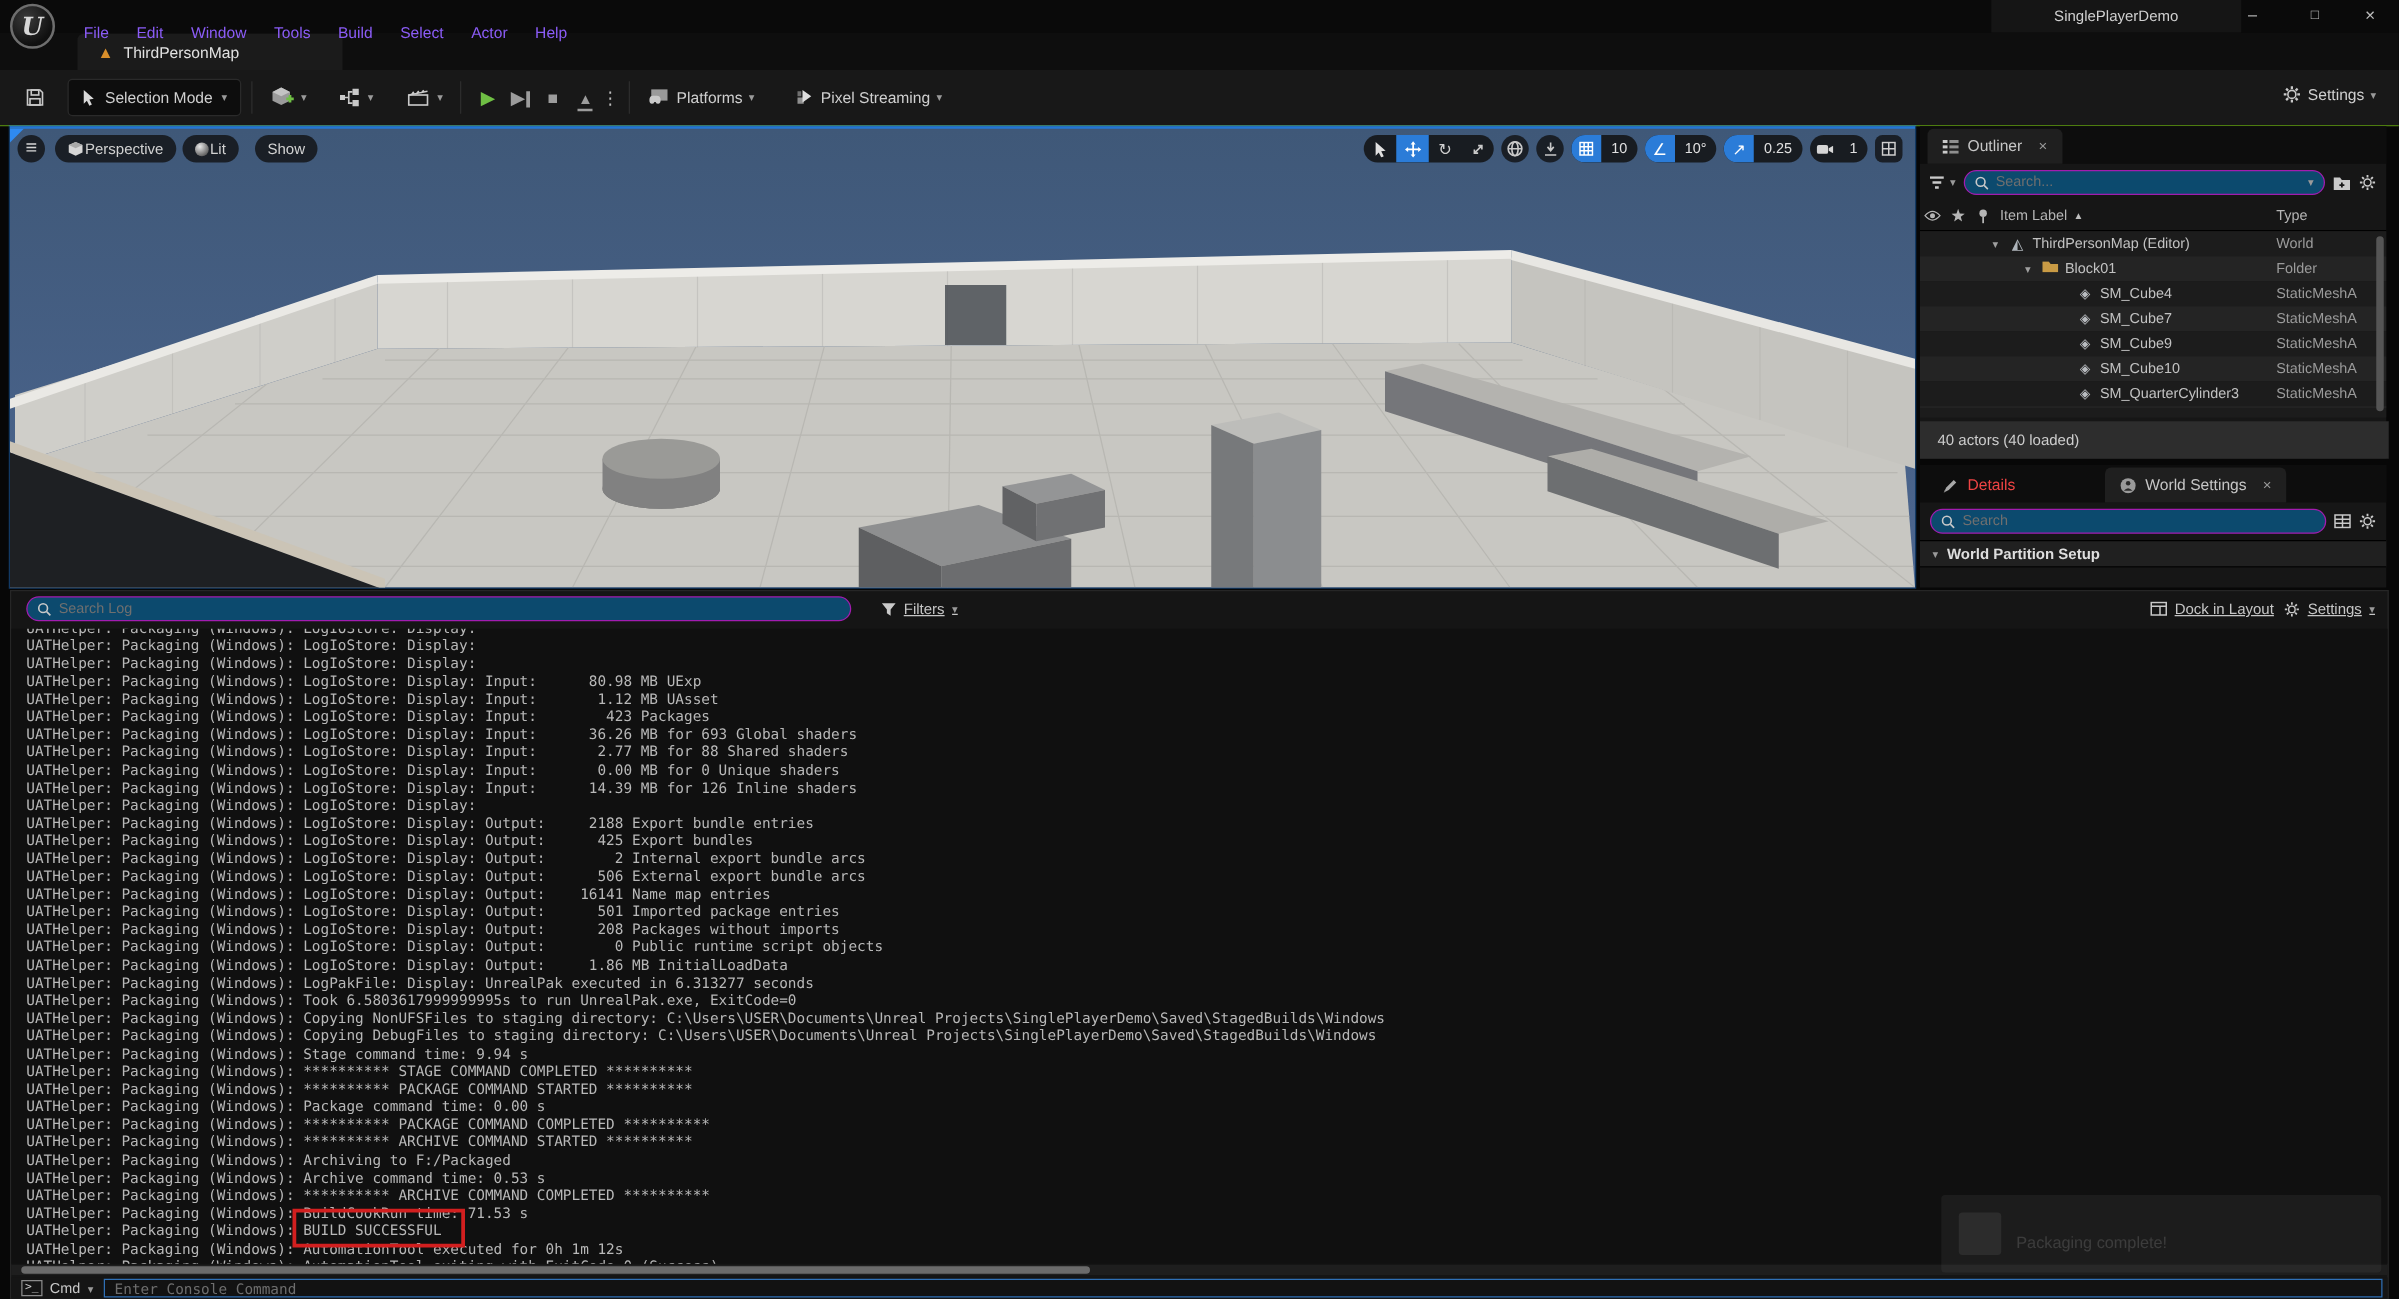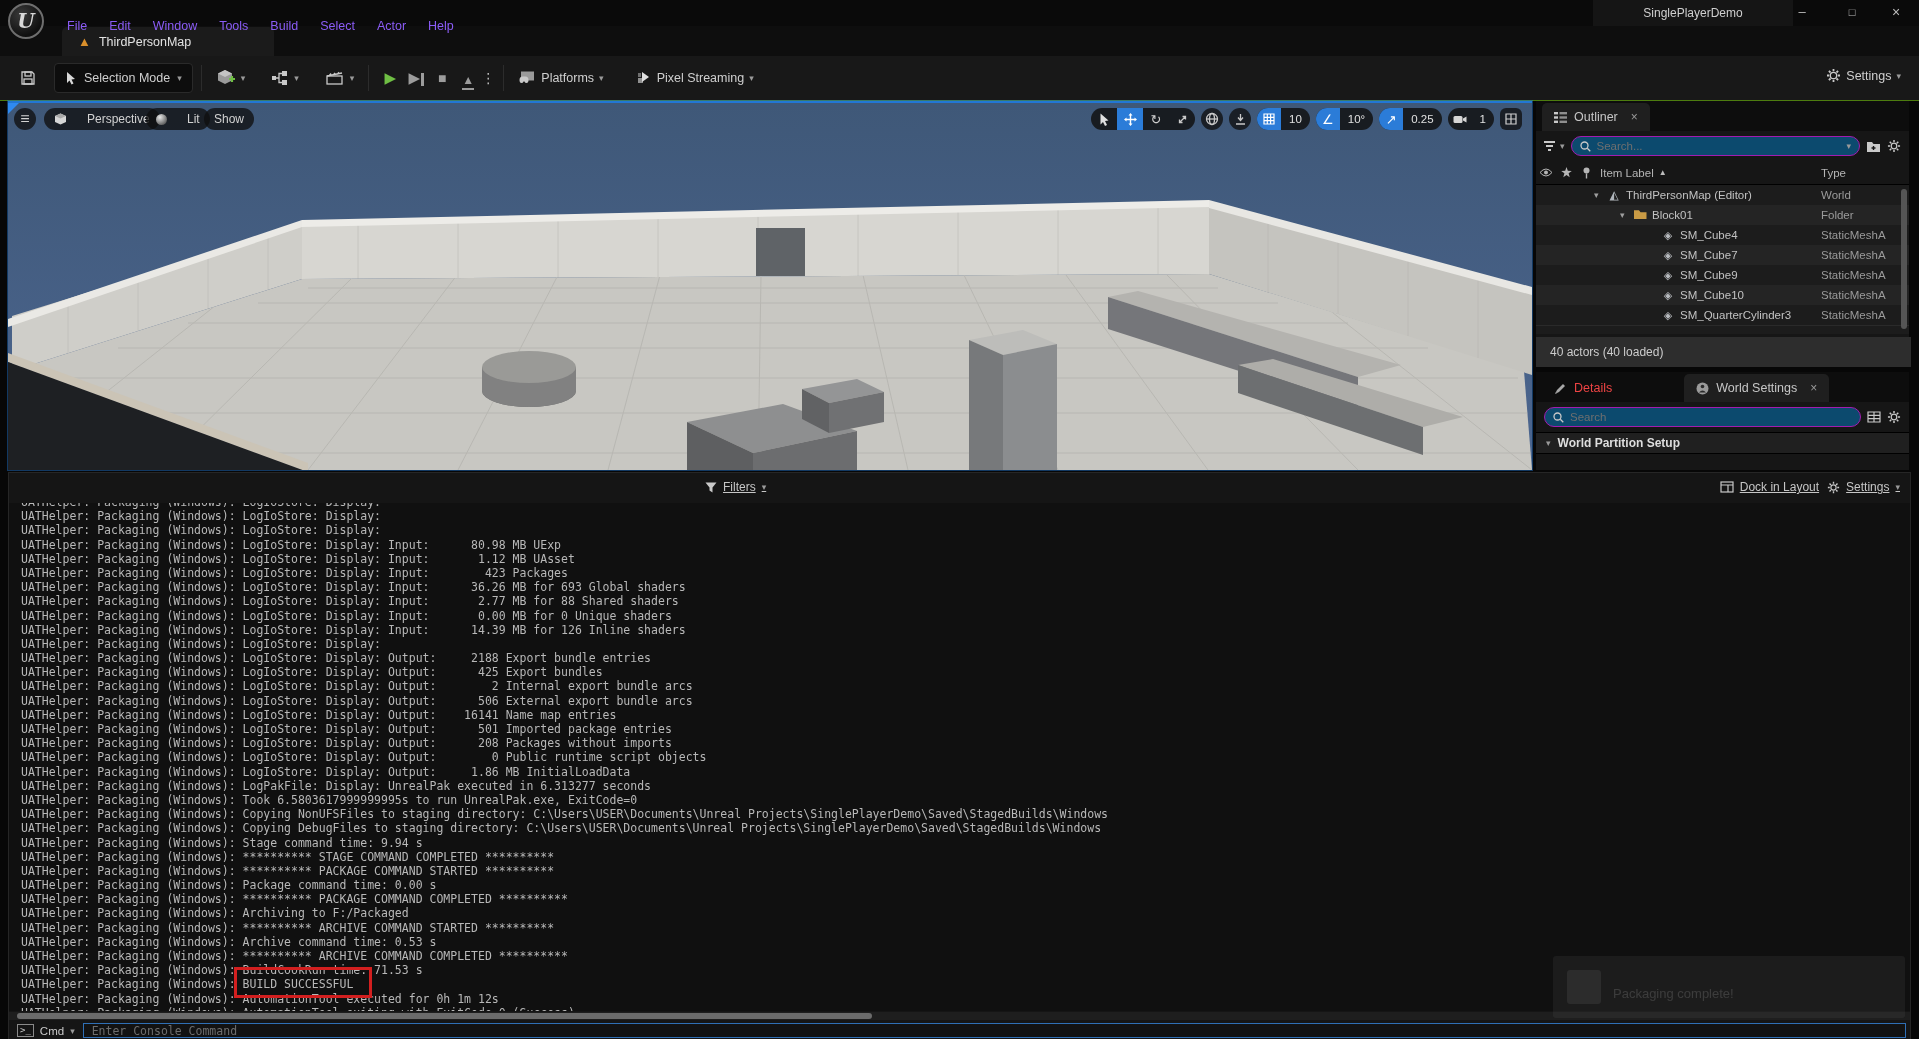--- a/index.html
+++ b/index.html
@@ -47,21 +47,21 @@
   #tb-settings { position:absolute; right:12px; top:8px; }
 
   
   #viewport { position:absolute; left:8px; top:101px; width:1524px; height:369px; background:#45608a;
               border-top:2px solid #2277d4; outline:1px solid rgba(34,119,212,.45); }
   #corner-wedge { position:absolute; left:0; top:0; width:0; height:0;
                   border-top:11px solid #2f8af0; border-right:11px solid transparent; z-index:5; }
   #scene { position:absolute; left:0; top:0; }
 
   .vp-pill { position:absolute; height:22px; border-radius:11px; background:rgba(16,16,16,.78);
-             display:flex; align-items:center; gap:20px; padding:0 10px; font-size:12px; color:#d2d2d2; z-index:6; }
+             display:flex; align-items:center; gap:1px; padding:0 10px; font-size:12px; color:#d2d2d2; z-index:6; }
   .vp-round { position:absolute; width:22px; height:22px; border-radius:50%; background:rgba(16,16,16,.78);
               display:flex; align-items:center; justify-content:center; color:#d2d2d2; z-index:6; }
   #lit-sphere { width:11px; height:11px; border-radius:50%;
                 background:radial-gradient(circle at 35% 30%, #e8e8e8, #5f5f5f 75%); }
 
   #vp-tools { position:absolute; right:10px; top:5px; display:flex; align-items:center; gap:6px; z-index:6; }
   .seg-group { display:flex; border-radius:11px; overflow:hidden; background:rgba(18,18,18,.85); }
   .seg { width:26px; height:22px; display:flex; align-items:center; justify-content:center; color:#cfcfcf; }
   .seg.active { background:#2b7cd8; color:#fff; }
   .snap-pill { display:flex; border-radius:11px; overflow:hidden; background:rgba(18,18,18,.85); height:22px; }
@@ -576,20 +576,27 @@
     </div>
     <div id="det-section">
       <span class="chev">▾</span>
       <span>World Partition Setup</span>
     </div>
   </div>
 </div>
 
 <div id="logpanel">
   <div id="log-header"></div>
+  <div class="searchbox" id="log-search">
+    <svg width="11" height="11" viewBox="0 0 11 11" class="lineicon">
+      <circle cx="4.5" cy="4.5" r="3.5"></circle>
+        <path d="M7.3 7.3 L10.3 10.3"></path>
+    </svg>
+    <input type="text" readonly="" placeholder="Search Log" style="">
+  </div>
   <div id="log-filters">
     <svg width="12" height="11" viewBox="0 0 12 11">
       <path d="M0.5 0.5 H11.5 L7.5 5.5 V10.5 L4.5 8.5 V5.5 Z" fill="#c9c9c9"></path>
     </svg>
     <span>Filters</span>
     <span class="chev">▾</span>
   </div>
   <div id="log-right">
     <span class="grp">
       <svg width="14" height="12" viewBox="0 0 14 12" stroke="#c9c9c9" fill="none" stroke-width="1.2">
@@ -633,22 +640,22 @@
         <div class="logline alt">UATHelper: Packaging (Windows): LogIoStore: Display: Output:     1.86 MB InitialLoadData</div>
         <div class="logline">UATHelper: Packaging (Windows): LogPakFile: Display: UnrealPak executed in 6.313277 seconds</div>
         <div class="logline alt">UATHelper: Packaging (Windows): Took 6.5803617999999995s to run UnrealPak.exe, ExitCode=0</div>
         <div class="logline">UATHelper: Packaging (Windows): Copying NonUFSFiles to staging directory: C:\Users\USER\Documents\Unreal Projects\SinglePlayerDemo\Saved\StagedBuilds\Windows</div>
         <div class="logline alt">UATHelper: Packaging (Windows): Copying DebugFiles to staging directory: C:\Users\USER\Documents\Unreal Projects\SinglePlayerDemo\Saved\StagedBuilds\Windows</div>
         <div class="logline">UATHelper: Packaging (Windows): Stage command time: 9.94 s</div>
         <div class="logline alt">UATHelper: Packaging (Windows): ********** STAGE COMMAND COMPLETED **********</div>
         <div class="logline">UATHelper: Packaging (Windows): ********** PACKAGE COMMAND STARTED **********</div>
         <div class="logline alt">UATHelper: Packaging (Windows): Package command time: 0.00 s</div>
         <div class="logline">UATHelper: Packaging (Windows): ********** PACKAGE COMMAND COMPLETED **********</div>
+        <div class="logline alt">UATHelper: Packaging (Windows): ********** ARCHIVE COMMAND STARTED **********</div>
         <div class="logline">UATHelper: Packaging (Windows): Archiving to F:/Packaged</div>
-        <div class="logline alt">UATHelper: Packaging (Windows): ********** ARCHIVE COMMAND STARTED **********</div>
         <div class="logline alt">UATHelper: Packaging (Windows): Archive command time: 0.53 s</div>
         <div class="logline">UATHelper: Packaging (Windows): ********** ARCHIVE COMMAND COMPLETED **********</div>
         <div class="logline alt">UATHelper: Packaging (Windows): BuildCookRun time: 71.53 s</div>
         <div class="logline">UATHelper: Packaging (Windows): BUILD SUCCESSFUL</div>
         <div class="logline alt">UATHelper: Packaging (Windows): AutomationTool executed for 0h 1m 12s</div>
         <div class="logline">UATHelper: Packaging (Windows): AutomationTool exiting with ExitCode=0 (Success)</div>
       </div>
   </div>
   <div id="red-box"></div>
   <div id="toast">

